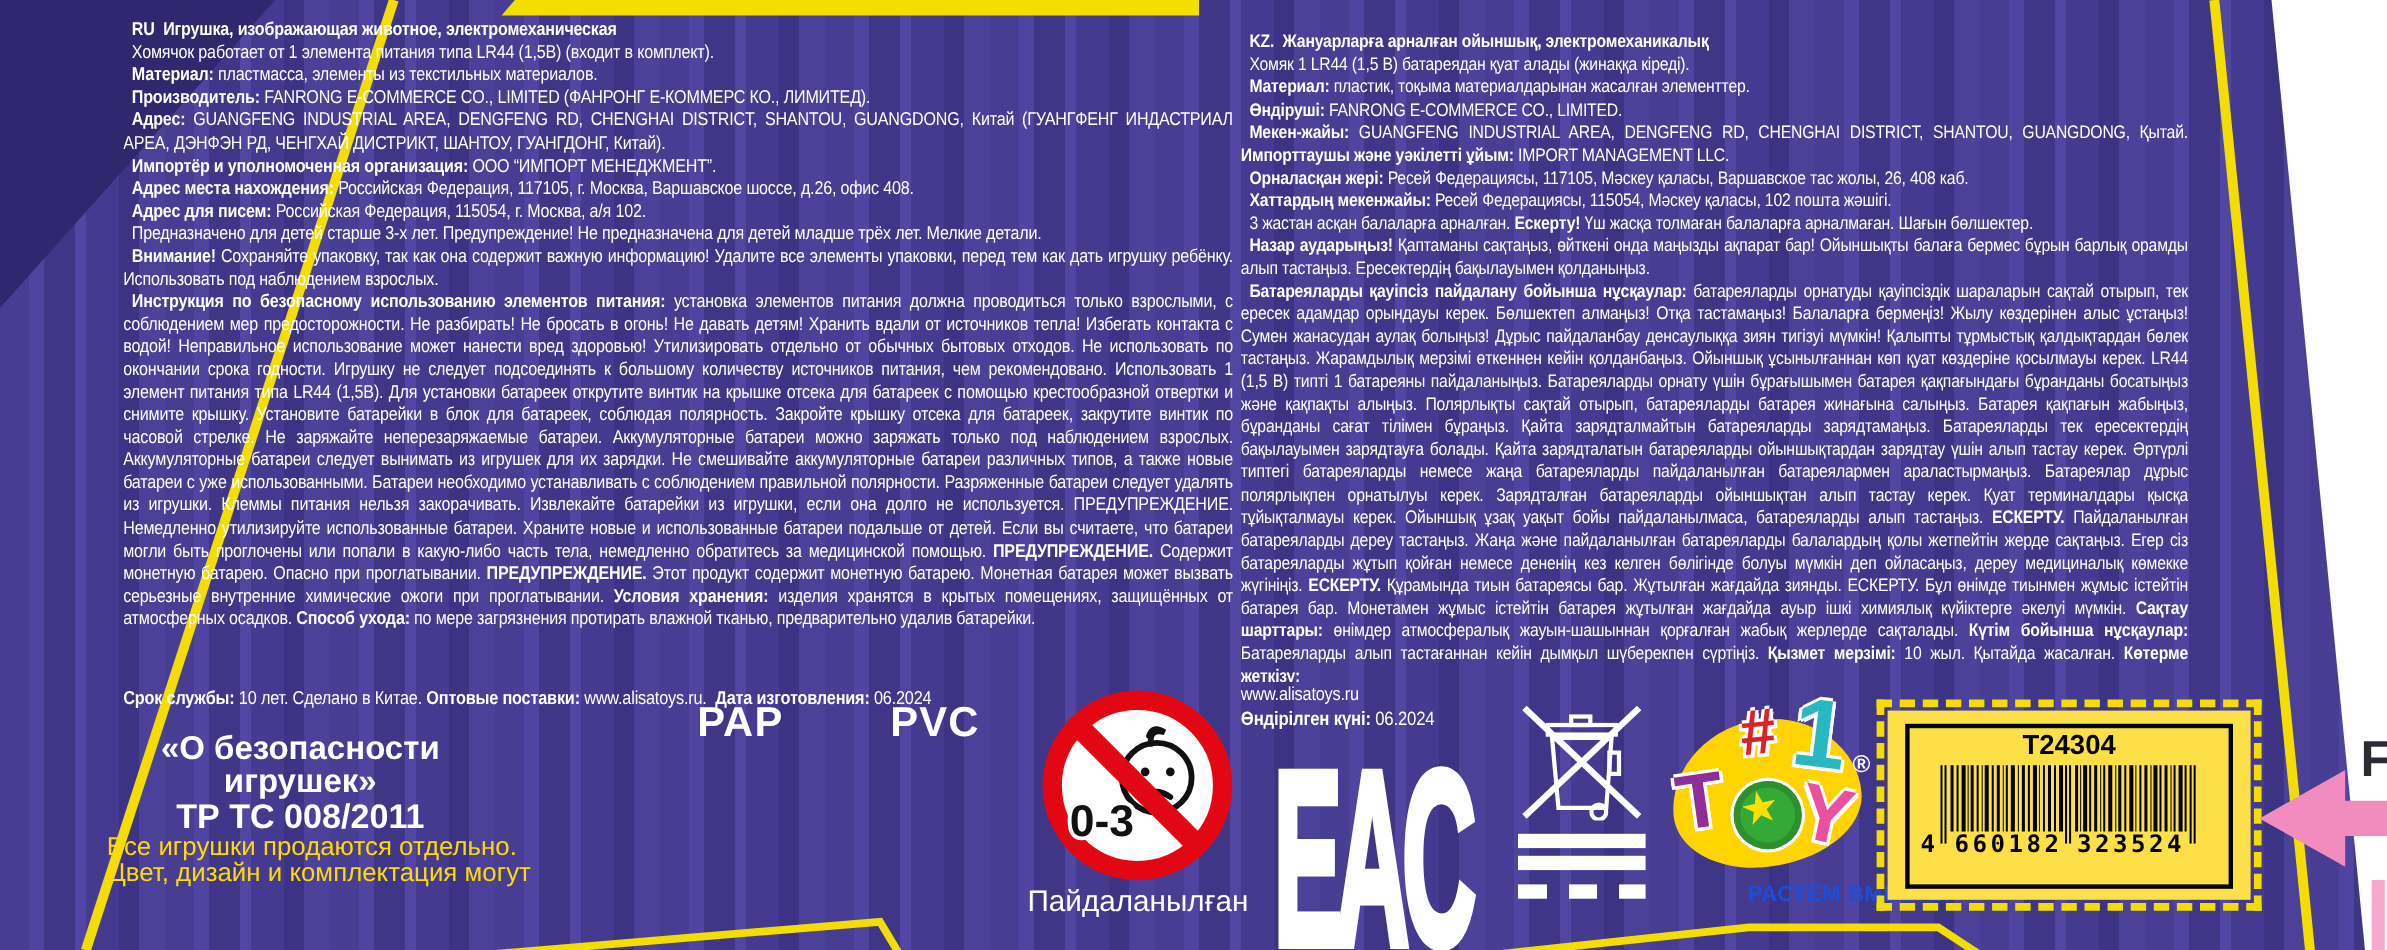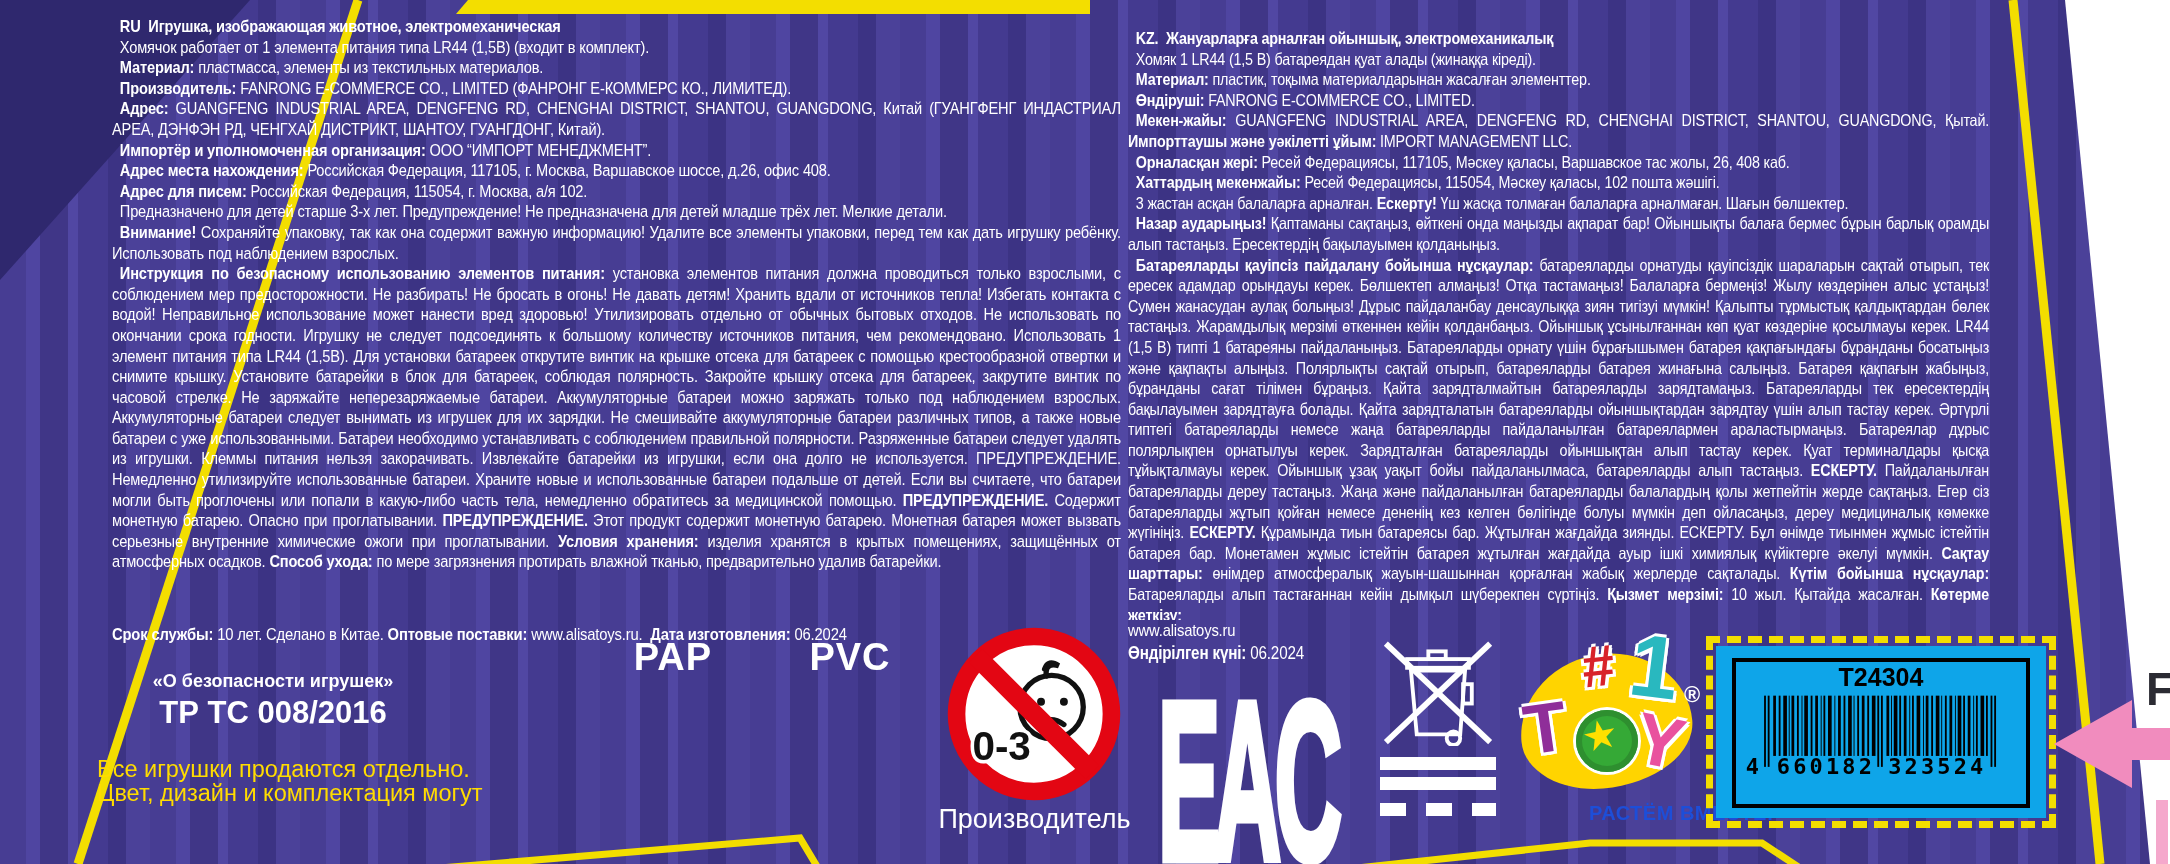--- a/index.html
+++ b/index.html
@@ -19,21 +19,21 @@
   .col{position:absolute;color:#fff;text-align:justify;transform-origin:left top;letter-spacing:-0.2px}
   .col p{margin:0;text-indent:9px}
   .col-ru{left:112px;top:17px;width:1165px;height:604px;overflow:hidden;
           font-size:16.9px;line-height:20.6px;transform:scaleX(0.866)}
   .col-kz{left:1128px;top:28px;width:992px;height:592px;overflow:hidden;
           font-size:16.5px;line-height:20.6px;transform:scaleX(0.868)}
   .line{position:absolute;color:#fff;white-space:nowrap;transform-origin:left top;transform:scaleX(0.87);
         font-size:17px;letter-spacing:-0.2px}
   
   .cert{position:absolute;left:88px;top:666px;width:370px;text-align:center;color:#fff;font-weight:bold}
-  .cert-line1{font-size:18px;line-height:30px}
+  .cert-line1{font-size:30px;line-height:30px}
   .cert-line2{font-size:31px;line-height:33px}
   .disclaimer{position:absolute;left:97px;top:757px;color:#FFDC00;font-weight:normal;
               font-size:23.5px;line-height:24.3px}
   
   .recycle{position:absolute;width:150px;text-align:center;color:#fff}
   .tri-wrap{position:relative;height:132px}
   .tri-num{position:absolute;left:0;right:0;top:56px;font-size:33px;font-weight:bold}
   .tri-label{font-size:38px;font-weight:bold;margin-top:-10px;letter-spacing:1px}
   
   .age-caption{position:absolute;left:872px;top:804px;width:325px;text-align:center;
@@ -60,21 +60,21 @@
   .b-t{left:12px;top:58px;color:#8F2E99;font-size:70px;transform:rotate(-8deg)}
   .b-o{position:absolute;left:64px;top:80px;width:62px;height:62px;border-radius:50%;
        background:#35A936;box-shadow:inset 0 0 0 6px #2e8f2f,0 0 0 3px #fff}
   .b-star{position:absolute;left:6px;top:2px;font-size:40px;color:#FFE000;transform:rotate(-12deg)}
   .b-y{left:124px;top:70px;color:#E9519E;font-size:72px;transform:rotate(12deg)}
   .brand-tagline{position:absolute;left:1562px;top:802px;width:212px;text-align:right;
                  color:#1d4ed8;font-weight:bold;font-size:20px;letter-spacing:.5px}
   
   .bc-outer{position:absolute;left:1706px;top:636px;width:350px;height:192px;
             border:7px dashed #F3DE00;box-sizing:border-box}
-  .bc-white{position:absolute;inset:3px;background:#0ea5e9}
+  .bc-white{position:absolute;inset:3px;background:#fde047}
   .bc-frame{position:absolute;left:16px;top:12px;right:16px;bottom:10px;border:4px solid #000}
   .bc-code{text-align:center;font-weight:bold;font-size:25px;color:#000;margin-top:1px}
   .bc-bars{position:absolute;left:8px;right:8px;top:30px;bottom:4px}
   
   .arrow{position:absolute;left:2054px;top:700px;width:122px;height:88px}
   .edge-f{position:absolute;left:2146px;top:662px;font-size:46px;font-weight:bold;color:#2b2b33}
   .pink-sliver{position:absolute;left:2156px;top:800px;width:12px;height:64px;background:#F5A8CC}
   b{font-weight:bold}
 </style>
 </head>
@@ -116,21 +116,21 @@
     <p><b>Хаттардың мекенжайы:</b><span> Ресей Федерациясы, 115054, Мәскеу қаласы, 102 пошта жәшігі.</span></p>
     <p><span>3 жастан асқан балаларға арналған. </span><b>Ескерту!</b><span> Үш жасқа толмаған балаларға арналмаған. Шағын бөлшектер.</span></p>
     <p><b>Назар аударыңыз!</b><span> Қаптаманы сақтаңыз, өйткені онда маңызды ақпарат бар! Ойыншықты балаға бермес бұрын барлық орамды алып тастаңыз. Ересектердің бақылауымен қолданыңыз.</span></p>
     <p><b>Батареяларды қауіпсіз пайдалану бойынша нұсқаулар:</b><span> батареяларды орнатуды қауіпсіздік шараларын сақтай отырып, тек ересек адамдар орындауы керек. Бөлшектеп алмаңыз! Отқа тастамаңыз! Балаларға бермеңіз! Жылу көздерінен алыс ұстаңыз! Сумен жанасудан аулақ болыңыз! Дұрыс пайдаланбау денсаулыққа зиян тигізуі мүмкін! Қалыпты тұрмыстық қалдықтардан бөлек тастаңыз. Жарамдылық мерзімі өткеннен кейін қолданбаңыз. Ойыншық ұсынылғаннан көп қуат көздеріне қосылмауы керек. LR44 (1,5 В) типті 1 батареяны пайдаланыңыз. Батареяларды орнату үшін бұрағышымен батарея қақпағындағы бұранданы босатыңыз және қақпақты алыңыз. Полярлықты сақтай отырып, батареяларды батарея жинағына салыңыз. Батарея қақпағын жабыңыз, бұранданы сағат тілімен бұраңыз. Қайта зарядталмайтын батареяларды зарядтамаңыз. Батареяларды тек ересектердің бақылауымен зарядтауға болады. Қайта зарядталатын батареяларды ойыншықтардан зарядтау үшін алып тастау керек. Әртүрлі типтегі батареяларды немесе жаңа батареяларды пайдаланылған батареялармен араластырмаңыз. Батареялар дұрыс полярлықпен орнатылуы керек. Зарядталған батареяларды ойыншықтан алып тастау керек. Қуат терминалдары қысқа тұйықталмауы керек. Ойыншық ұзақ уақыт бойы пайдаланылмаса, батареяларды алып тастаңыз. </span><b>ЕСКЕРТУ.</b><span> Пайдаланылған батареяларды дереу тастаңыз. Жаңа және пайдаланылған батареяларды балалардың қолы жетпейтін жерде сақтаңыз. Егер сіз батареяларды жұтып қойған немесе дененің кез келген бөлігінде болуы мүмкін деп ойласаңыз, дереу медициналық көмекке жүгініңіз. </span><b>ЕСКЕРТУ.</b><span> Құрамында тиын батареясы бар. Жұтылған жағдайда зиянды. ЕСКЕРТУ. Бұл өнімде тиынмен жұмыс істейтін батарея бар. Монетамен жұмыс істейтін батарея жұтылған жағдайда ауыр ішкі химиялық күйіктерге әкелуі мүмкін. </span><b>Сақтау шарттары:</b><span> өнімдер атмосфералық жауын-шашыннан қорғалған жабық жерлерде сақталады. </span><b>Күтім бойынша нұсқаулар:</b><span> Батареяларды алып тастағаннан кейін дымқыл шүберекпен сүртіңіз. </span><b>Қызмет мерзімі:</b><span> 10 жыл. Қытайда жасалған. </span><b>Көтерме жеткізу:</b></p>
   </div>
 <div class="line" style="left:1128px;top:621px"><span>www.alisatoys.ru</span></div>
 <div class="line" style="left:1128px;top:643px;font-size:17.5px"><b>Өндірілген күні:</b><span> 06.2024</span></div>
 
 <div class="cert">
   <div class="cert-line1">«О безопасности игрушек»</div>
-  <div class="cert-line2">ТР ТС 008/2016</div>
+  <div class="cert-line2">ТР ТС 008/2011</div>
 </div>
 
 <div class="disclaimer">
   <div>Все игрушки продаются отдельно.</div>
   <div>Цвет, дизайн и комплектация могут</div>
 </div>
 
 <div class="recycle" style="left:598px;top:646px">
   <div class="tri-label">PAP</div>
 </div>
@@ -142,21 +142,21 @@
 <svg class="abs" style="left:946px;top:626px" width="176" height="176" viewBox="0 0 200 200">
   <circle cx="100" cy="100" r="88" fill="#fff" stroke="#E30613" stroke-width="20"></circle>
   <circle cx="120" cy="92" r="36" fill="none" stroke="#111" stroke-width="6"></circle>
   <path d="M114,57 q-2,-16 14,-12 q-12,-8 -16,4" fill="none" stroke="#111" stroke-width="6" stroke-linecap="round"></path>
   <circle cx="108" cy="86" r="4.5" fill="#111"></circle>
   <circle cx="134" cy="86" r="4.5" fill="#111"></circle>
   <path d="M104,112 q15,-11 30,0" fill="none" stroke="#111" stroke-width="6" stroke-linecap="round"></path>
   <line x1="34" y1="34" x2="166" y2="166" stroke="#E30613" stroke-width="22"></line>
   <text x="30" y="152" font-size="46" font-weight="bold" fill="#111" style="paint-order:stroke" stroke="#fff" stroke-width="8">0-3</text>
 </svg>
-<div class="age-caption">Производитель</div>
+<div class="age-caption">Пайдаланылған</div>
 
 <div class="eac">
   <span>EAC</span>
 </div>
 
 <div class="weee">
   <svg width="116" height="112" viewBox="0 0 120 116">
     <rect x="50" y="18" width="18" height="8" fill="none" stroke="#fff" stroke-width="4"></rect>
     <rect x="28" y="26" width="64" height="9" fill="none" stroke="#fff" stroke-width="4"></rect>
     <polygon points="32,38 88,38 83,104 38,104" fill="none" stroke="#fff" stroke-width="4"></polygon>

